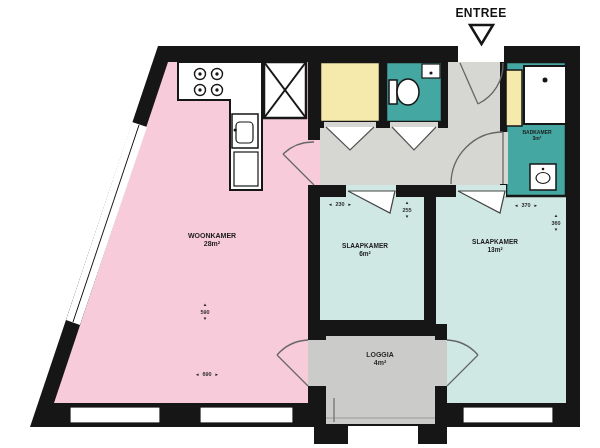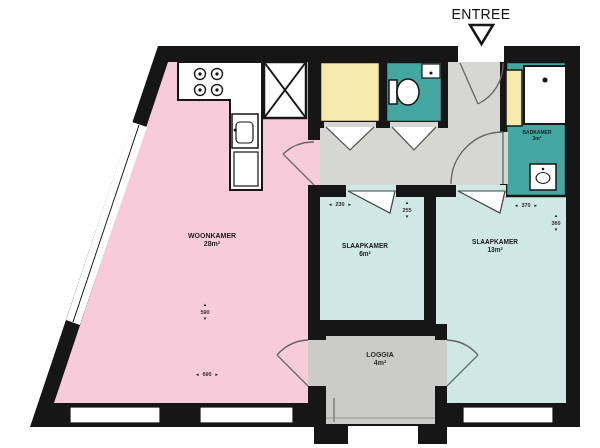--- a/index.html
+++ b/index.html
@@ -7,22 +7,22 @@
           font-family:"Liberation Sans",sans-serif;overflow:hidden;}
   .canvas svg{position:absolute;left:0;top:0;}
   .rlabel{position:absolute;transform:translateX(-50%);text-align:center;
           color:#1c1c1c;font-weight:bold;line-height:1.2;white-space:nowrap;}
   .rlabel .area{font-weight:bold;}
   .dim{position:absolute;color:#2e2e2e;font-weight:bold;display:flex;
        align-items:center;white-space:nowrap;transform:translateX(-50%);}
   .dim.h{gap:3px;font-size:5.5px;}
   .dim.v{flex-direction:column;gap:2px;font-size:5.5px;line-height:1;}
   .dim .arr{font-size:4.5px;color:#1c1c1c;}
-  .entree{position:absolute;transform:translateX(-50%);font-size:14px;
-          font-weight:normal;color:#111;letter-spacing:0.4px;}
+  .entree{position:absolute;transform:translateX(-50%);font-size:12px;
+          font-weight:bold;color:#111;letter-spacing:0.4px;}
 </style>
 </head>
 <body>
 
 <div class="canvas">
 
   <svg width="600" height="448" viewBox="0 0 600 448">
 
     <polygon points="158,46 580,46 580,427 30,427" fill="#161616"></polygon>
 

